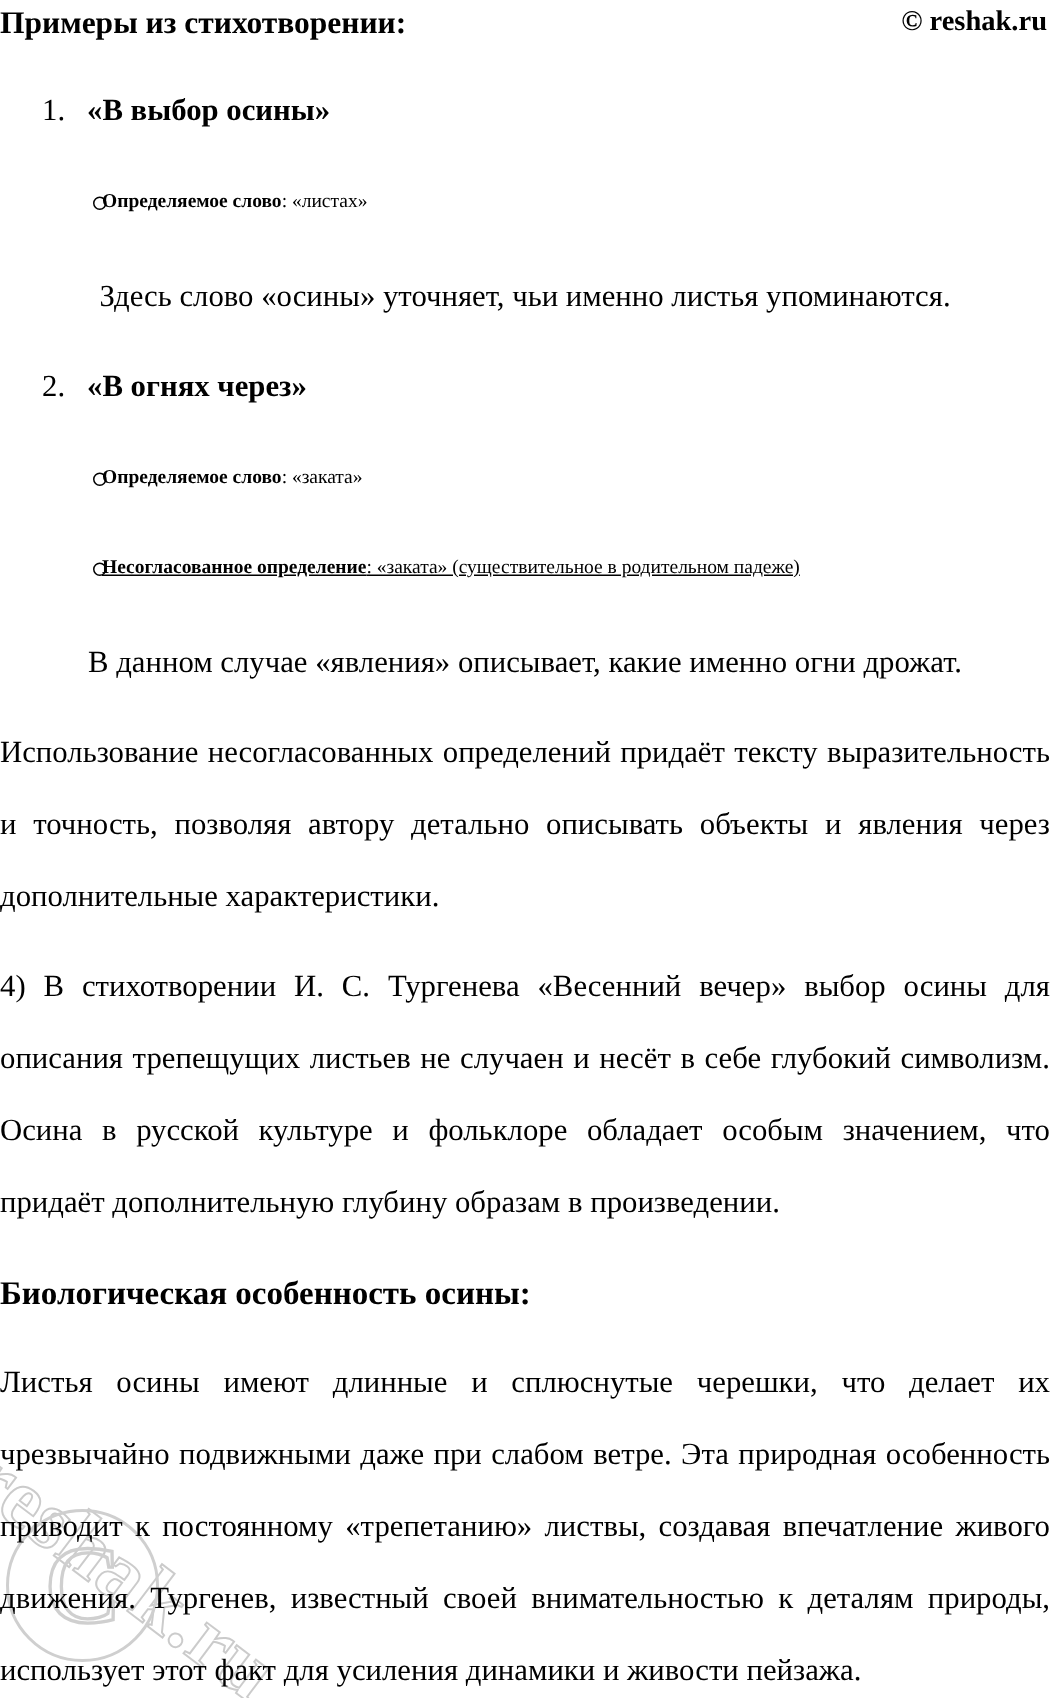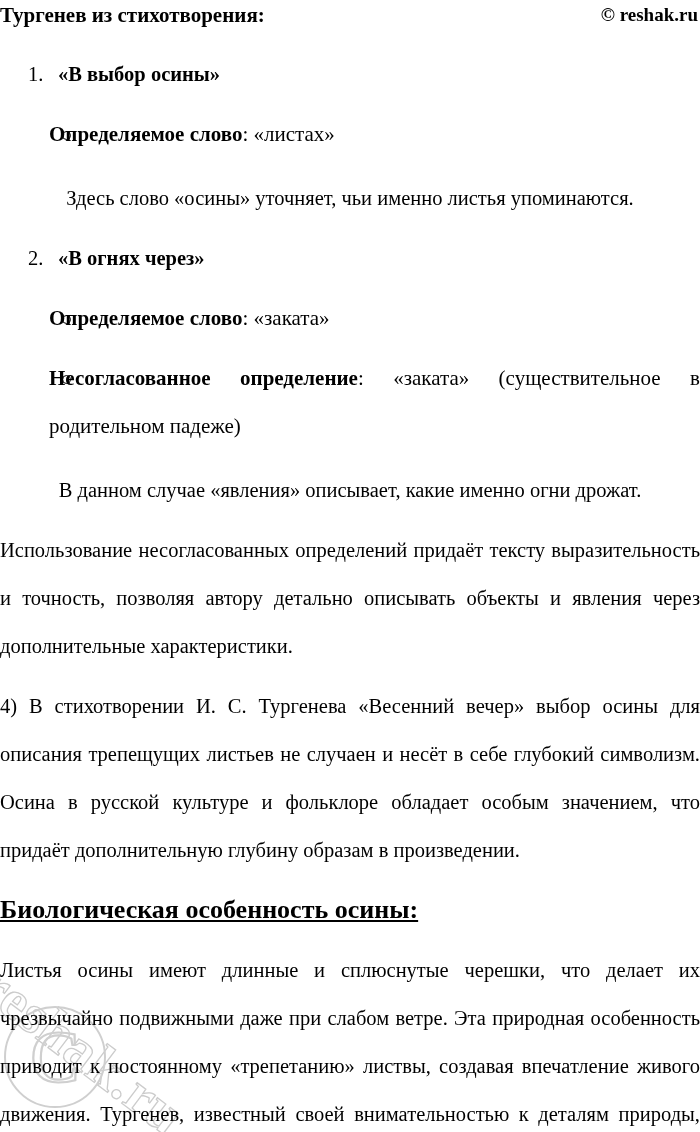--- a/index.html
+++ b/index.html
@@ -110,25 +110,24 @@
   }
   p.para.last-left {
     text-align: center;
   }
   .spacer-12 { height: 12px; }
   .spacer-16 { height: 16px; }
   .spacer-20 { height: 20px; }
 
   h3.sub-heading {
     margin: 0;
-    font-size: 26px;
+    font-size: 22px;
     font-weight: 700;
     line-height: 48px;
     text-align: left;
-    text-decoration: underline;
   }
 
   
   ol.num-list {
     list-style: none;
     margin: 0;
     padding: 0;
   }
   ol.num-list > li.num-item {
     position: relative;
@@ -149,22 +148,22 @@
   }
 
   
   ul.circle-list {
     list-style: none;
     margin: 0;
     padding: 0;
   }
   ul.circle-list > li.circle-item {
     position: relative;
-    padding-left: 49px;
-    font-size: 21px;
+    padding-left: 68px;
+    font-size: 13px;
     line-height: 48px;
     text-align: justify;
     text-justify: inter-word;
   }
   .circle-marker {
     position: absolute;
     left: 62px;
     top: 0;
     width: 9px;
     height: 9px;
@@ -183,21 +182,21 @@
 <div id="page">
 
   <div class="watermark">
     <div class="wm-text">reshak.ru</div>
     <div class="wm-copy"></div>
   </div>
 
   <div class="content">
 
     <div class="topbar">
-      <div class="doc-heading">Тургенев из стихотворения:</div>
+      <div class="doc-heading">Примеры из стихотворении:</div>
       <div class="site-credit">© reshak.ru</div>
     </div>
 
     <div class="spacer-20"></div>
 
     <ol class="num-list">
       <li class="num-item">
         <span class="num-marker">1.</span>
         <span class="num-label">«В выбор осины»</span>
       </li>
@@ -225,21 +224,21 @@
       </li>
     </ol>
 
     <div class="spacer-12"></div>
 
     <ul class="circle-list">
       <li class="circle-item">
         <span class="circle-marker"></span>
         <span class="bold-term">Определяемое слово</span><span>: «заката»</span>
       </li>
-      <li class="circle-item" style="margin-top:12px;">
+      <li class="circle-item" style="margin-top:12px;text-decoration:underline;">
         <span class="circle-marker"></span>
         <span class="bold-term">Несогласованное определение</span><span>: «заката» (существительное в родительном падеже)</span>
       </li>
     </ul>
 
     <div class="spacer-16"></div>
 
     <p class="para last-left">В данном случае «явления» описывает, какие именно огни дрожат.</p>
 
     <div class="spacer-12"></div>

